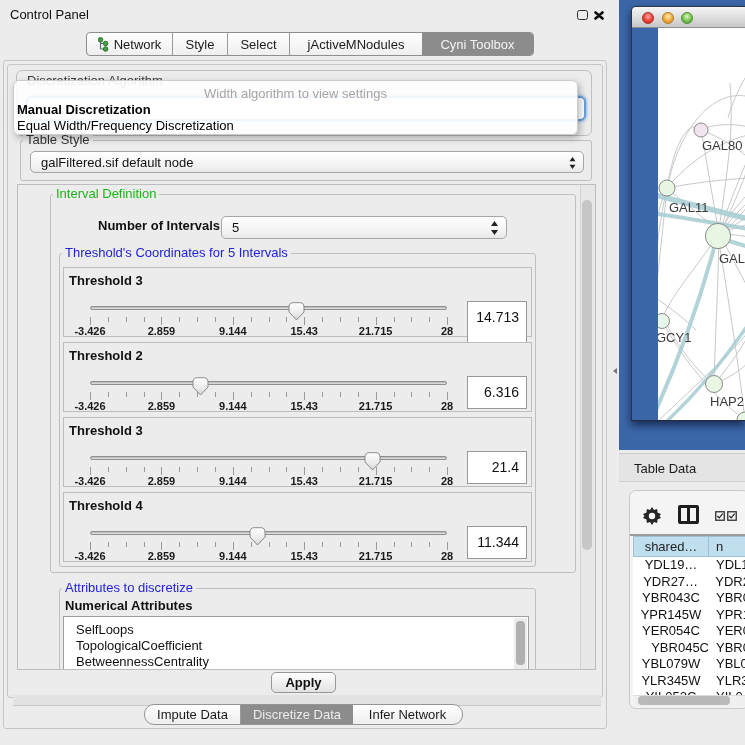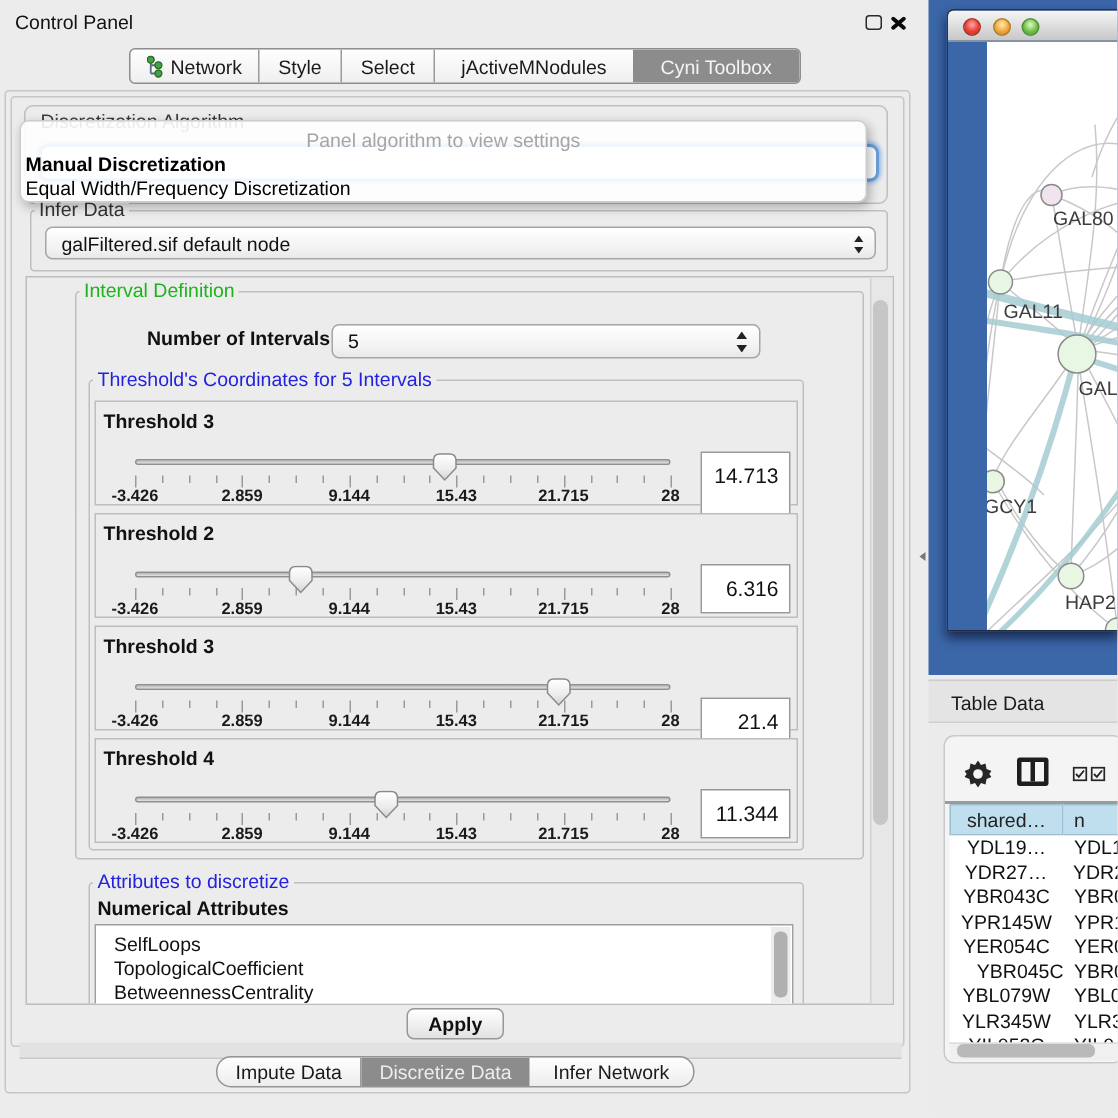--- a/index.html
+++ b/index.html
@@ -40,21 +40,21 @@
 <div class="panelb" style="left:3px; top:60px; width:604px; height:669px; border-radius:3px;"></div>
 
 <div class="panelb" style="left:7px; top:64px; width:596px; height:634px; border-radius:3px;"></div>
 
 <div class="groupbox" style="left:16px; top:70px; width:576px; height:66px; border-radius:6px;"></div>
 <div class="abs" style="left:27px; top:73px; font-size:13px; color:#3a3a3a;">Discretization Algorithm</div>
 
 <div class="abs" style="left:26px; top:96px; width:560px; height:25px; background:#fff; border:2px solid #6b9fd8; border-radius:6px; box-shadow:0 0 3px 1px #8fbbe8;"></div>
 
 <div class="groupbox" style="left:20px; top:140px; width:572px; height:41px;"></div>
-<div class="grouplabel" style="left:23px; top:133px; color:#333;">Infer Data</div>
+<div class="grouplabel" style="left:23px; top:133px; color:#333;">Table Style</div>
 <div class="combo" style="left:30px; top:151px; width:554px; height:22px;">
   <span class="ctext">galFiltered.sif default node</span>
   <svg class="arrows" style="right:6px; top:5px;" height="12" viewBox="0 0 9 14">
       <path d="M4.5 0 L8 5 L1 5 Z" fill="#222"></path>
       <path d="M4.5 14 L8 9 L1 9 Z" fill="#222"></path>
     </svg>
 </div>
 
 <div class="abs" style="left:17px; top:184px; width:579px; height:486px; border:1px solid #bdbdbd; background:#ececec; overflow:hidden;" id="viewport">
 
@@ -189,21 +189,21 @@
   <svg style="position:absolute; left:299.5px; top:34px;" width="17" height="19" viewBox="0 0 17 19">
         <defs>
           <linearGradient id="g232" x1="0" y1="0" x2="0" y2="1">
             <stop offset="0" stop-color="#ffffff"></stop>
             <stop offset="0.6" stop-color="#ececec"></stop>
             <stop offset="1" stop-color="#d2d2d2"></stop>
           </linearGradient>
         </defs>
         <path d="M1,5 Q1,0.7 5.3,0.7 L11.7,0.7 Q16,0.7 16,5 L16,10 L8.5,18 L1,10 Z" fill="url(#g232)" stroke="#8a8a8a" stroke-width="1"></path>
       </svg>
-  <div style="position:absolute; left:403px; top:33px; width:60px; height:33px; background:#fff; border:1px solid #989898; font-size:14px; color:#111; text-align:right; line-height:31px; padding-right:7px;margin-top:14px;">21.4</div>
+  <div style="position:absolute; left:403px; top:33px; width:60px; height:33px; background:#fff; border:1px solid #989898; font-size:14px; color:#111; text-align:right; line-height:31px; padding-right:7px;">21.4</div>
 </div>
 <div class="abs" style="left:45px; top:307px; width:469px; height:70px; border:1px solid #bdbdbd; background:#ececec;">
   <div style="position:absolute; left:5px; top:5px; font-size:13px; font-weight:700; color:#111;">Threshold 4</div>
   <div style="position:absolute; left:26px; top:38px; width:357px; height:4px; background:linear-gradient(#b4b4b4,#e5e5e5); border:1px solid #8f8f8f; border-radius:3px;"></div>
   <i style="position:absolute; left:26.0px; top:49px; width:1px; height:8px; background:#9a9a9a;"></i>
       <i style="position:absolute; left:43.9px; top:49px; width:1px; height:5px; background:#9a9a9a;"></i>
       <i style="position:absolute; left:61.7px; top:49px; width:1px; height:5px; background:#9a9a9a;"></i>
       <i style="position:absolute; left:79.6px; top:49px; width:1px; height:5px; background:#9a9a9a;"></i>
       <i style="position:absolute; left:97.4px; top:49px; width:1px; height:8px; background:#9a9a9a;"></i>
       <i style="position:absolute; left:115.2px; top:49px; width:1px; height:5px; background:#9a9a9a;"></i>
@@ -260,21 +260,21 @@
 
 <div class="abs" style="left:144px; top:704px; width:319px; height:21px; border:1px solid #949494; border-radius:10px; background:linear-gradient(#ffffff,#ededed); display:flex; font-size:13px; color:#1a1a1a; overflow:hidden; z-index:3;">
   <div style="width:96px; border-right:1px solid #9a9a9a; display:flex; align-items:center; justify-content:center;">Impute Data</div>
   <div style="width:112px; background:#8c8c8c; color:#ededed; display:flex; align-items:center; justify-content:center;">Discretize Data</div>
   <div style="flex:1; display:flex; align-items:center; justify-content:center;">Infer Network</div>
 </div>
 
 <div class="abs" style="left:613px; top:368px; width:0; height:0; border-top:3px solid transparent; border-bottom:3px solid transparent; border-right:4px solid #777;"></div>
 
 <div class="abs" style="left:13px; top:80px; width:565px; height:55px; background:rgba(255,255,255,0.9); border:1px solid #cccccc; border-radius:6px; box-shadow:2px 3px 7px rgba(0,0,0,0.28); z-index:50;">
-  <div class="abs" style="left:0; top:5px; width:100%; text-align:center; font-size:13px; color:#a5a5a5;">Panel algorithm to view settings</div>
+  <div class="abs" style="left:0; top:5px; width:100%; text-align:center; font-size:13px; color:#a5a5a5;">Width algorithm to view settings</div>
   <div class="abs" style="left:3px; top:21px; font-size:13px; font-weight:700; color:#000;">Manual Discretization</div>
   <div class="abs" style="left:3px; top:37px; font-size:13px; color:#000;">Equal Width/Frequency Discretization</div>
 </div>
 
 <div class="abs" style="left:619px; top:0; width:126px; height:450px; background:#3b66a8;"></div>
 
 <div class="abs" style="left:631px; top:6px; width:114px; height:415px; border-left:1px solid rgba(40,40,40,0.8); border-top:1px solid rgba(40,40,40,0.8); border-radius:5px 0 0 0; overflow:hidden; border-bottom:1px solid rgba(25,25,30,0.75); box-shadow:0 4px 8px rgba(0,0,20,0.6); z-index:5;">
   <div style="position:absolute; left:0; top:0; width:100%; height:21px; background:linear-gradient(#f6f6f6,#c7c7c7); border-bottom:1px solid #8f8f8f;"></div>
 
   <div style="position:absolute; left:10px; top:4.5px; width:12px; height:12px; border-radius:50%; background:radial-gradient(circle at 50% 35%, #ff9a94 8%, #ea3d33 55%, #c32f28 100%); border:1px solid #a8322b;"></div>

